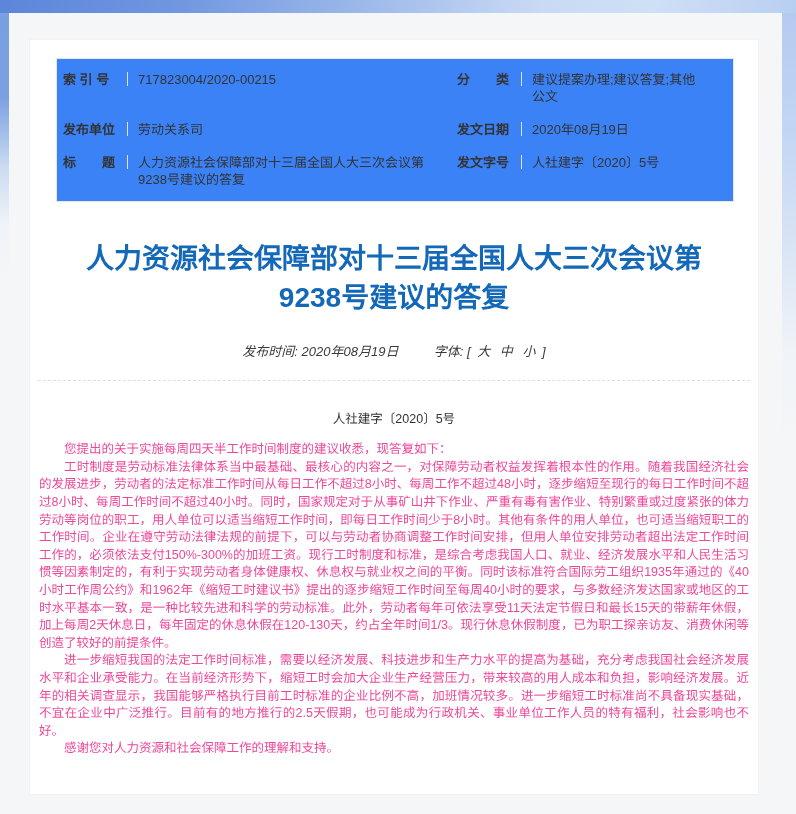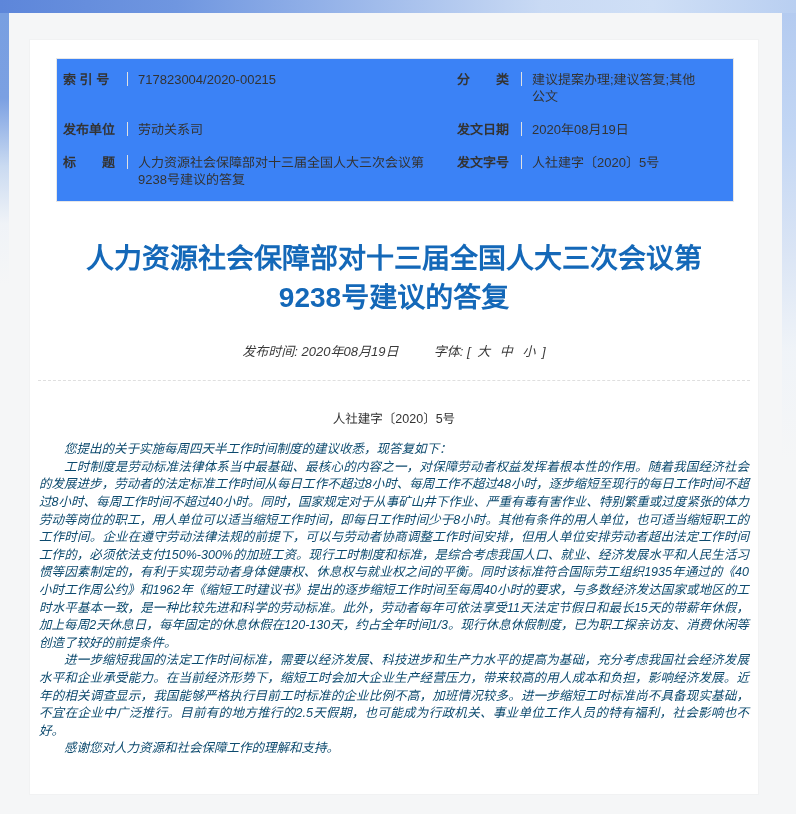--- a/index.html
+++ b/index.html
@@ -95,23 +95,22 @@
     margin-top: 27px;
     text-align: center;
     font-size: 12.5px;
     color: #333;
   }
   
   .doc-body {
     margin: 14px 9px 0 9px;
     font-size: 12.5px;
     line-height: 17.6px;
-    color: #0c4a6e;
+    color: #ec4899;
     text-align: justify;
-    font-style: italic;
   }
   .doc-body p { text-indent: 2em; }
 </style>
 </head>
 <body>
 
 <div class="page">
   <div class="frame-top"></div>
   <div class="frame-left"></div>
   <div class="frame-right"></div>

